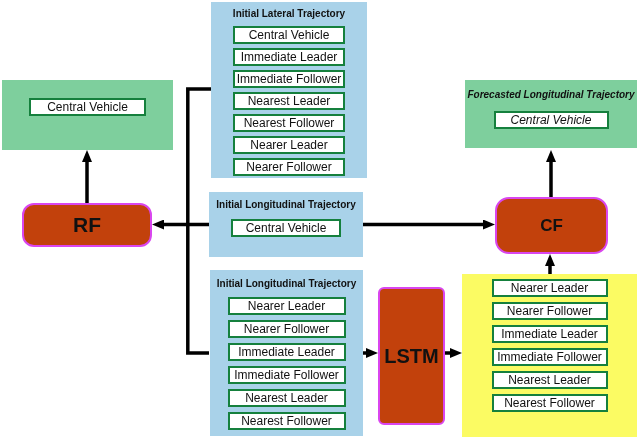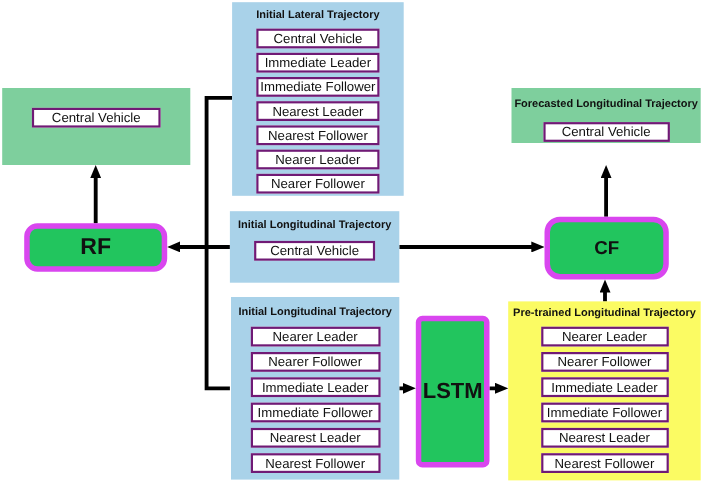--- a/index.html
+++ b/index.html
@@ -9,42 +9,42 @@
   }
   .panel{position:absolute;box-sizing:border-box;display:flex;flex-direction:column;align-items:center;}
   .panel.blue{background:#a9d2e9;}
   .panel.green{background:#7ecf9d;}
   .panel.yellow{background:#fbfb63;}
   .panel-title{
     font-size:10px;font-weight:bold;color:#111111;text-align:center;
     line-height:12px;white-space:nowrap;
   }
   .chip{
-    box-sizing:border-box;background:#ffffff;border:2px solid #701a75;
+    box-sizing:border-box;background:#ffffff;border:2px solid #15803d;
     display:flex;align-items:center;justify-content:center;
     font-size:12px;color:#111111;white-space:nowrap;
   }
   .node{
-    position:absolute;box-sizing:border-box;background:#22c55e;border:5px solid #d946ef;
+    position:absolute;box-sizing:border-box;background:#c2410c;border:2px solid #d946ef;
     display:flex;align-items:center;justify-content:center;
     font-weight:bold;color:#111111;
   }
   #arrow-layer{position:absolute;left:0;top:0;width:640px;height:437px;pointer-events:none;}
 
   
   #p-lateral{left:211px;top:2px;width:156px;height:176px;padding-top:6px;gap:4px;}
   #p-lateral .panel-title{margin-bottom:2px;}
   #p-lateral .chip{width:112px;height:18px;}
 
   
   #p-classified{left:2px;top:80px;width:171px;height:70px;padding-top:9px;}
   #p-classified .chip{width:117px;height:18px;margin-top:9px;}
 
   
-  #p-forecasted{left:465px;top:80px;width:172px;height:50px;padding-top:9px;}
+  #p-forecasted{left:465px;top:80px;width:172px;height:68px;padding-top:9px;font-style:italic;}
   #p-forecasted .panel-title{font-size:10px;}
   #p-forecasted .chip{width:115px;height:18px;margin-top:10px;}
 
   
   #p-mid{left:209px;top:192px;width:154px;height:65px;padding-top:7px;}
   #p-mid .chip{width:110px;height:18px;margin-top:8px;}
 
   
   #p-bottom{left:210px;top:270px;width:153px;height:166px;padding-top:8px;gap:5px;}
   #p-bottom .panel-title{margin-bottom:2px;}
@@ -110,21 +110,20 @@
     <div class="panel-title">Initial Longitudinal Trajectory</div>
     <div class="chip">Nearer Leader</div>
     <div class="chip">Nearer Follower</div>
     <div class="chip">Immediate Leader</div>
     <div class="chip">Immediate Follower</div>
     <div class="chip">Nearest Leader</div>
     <div class="chip">Nearest Follower</div>
   </div>
 
   <div id="p-pretrained" class="panel yellow">
-    <div class="panel-title">Pre-trained Longitudinal Trajectory</div>
     <div class="chip">Nearer Leader</div>
     <div class="chip">Nearer Follower</div>
     <div class="chip">Immediate Leader</div>
     <div class="chip">Immediate Follower</div>
     <div class="chip">Nearest Leader</div>
     <div class="chip">Nearest Follower</div>
   </div>
 
   <div id="node-rf" class="node">RF</div>
   <div id="node-cf" class="node">CF</div>

